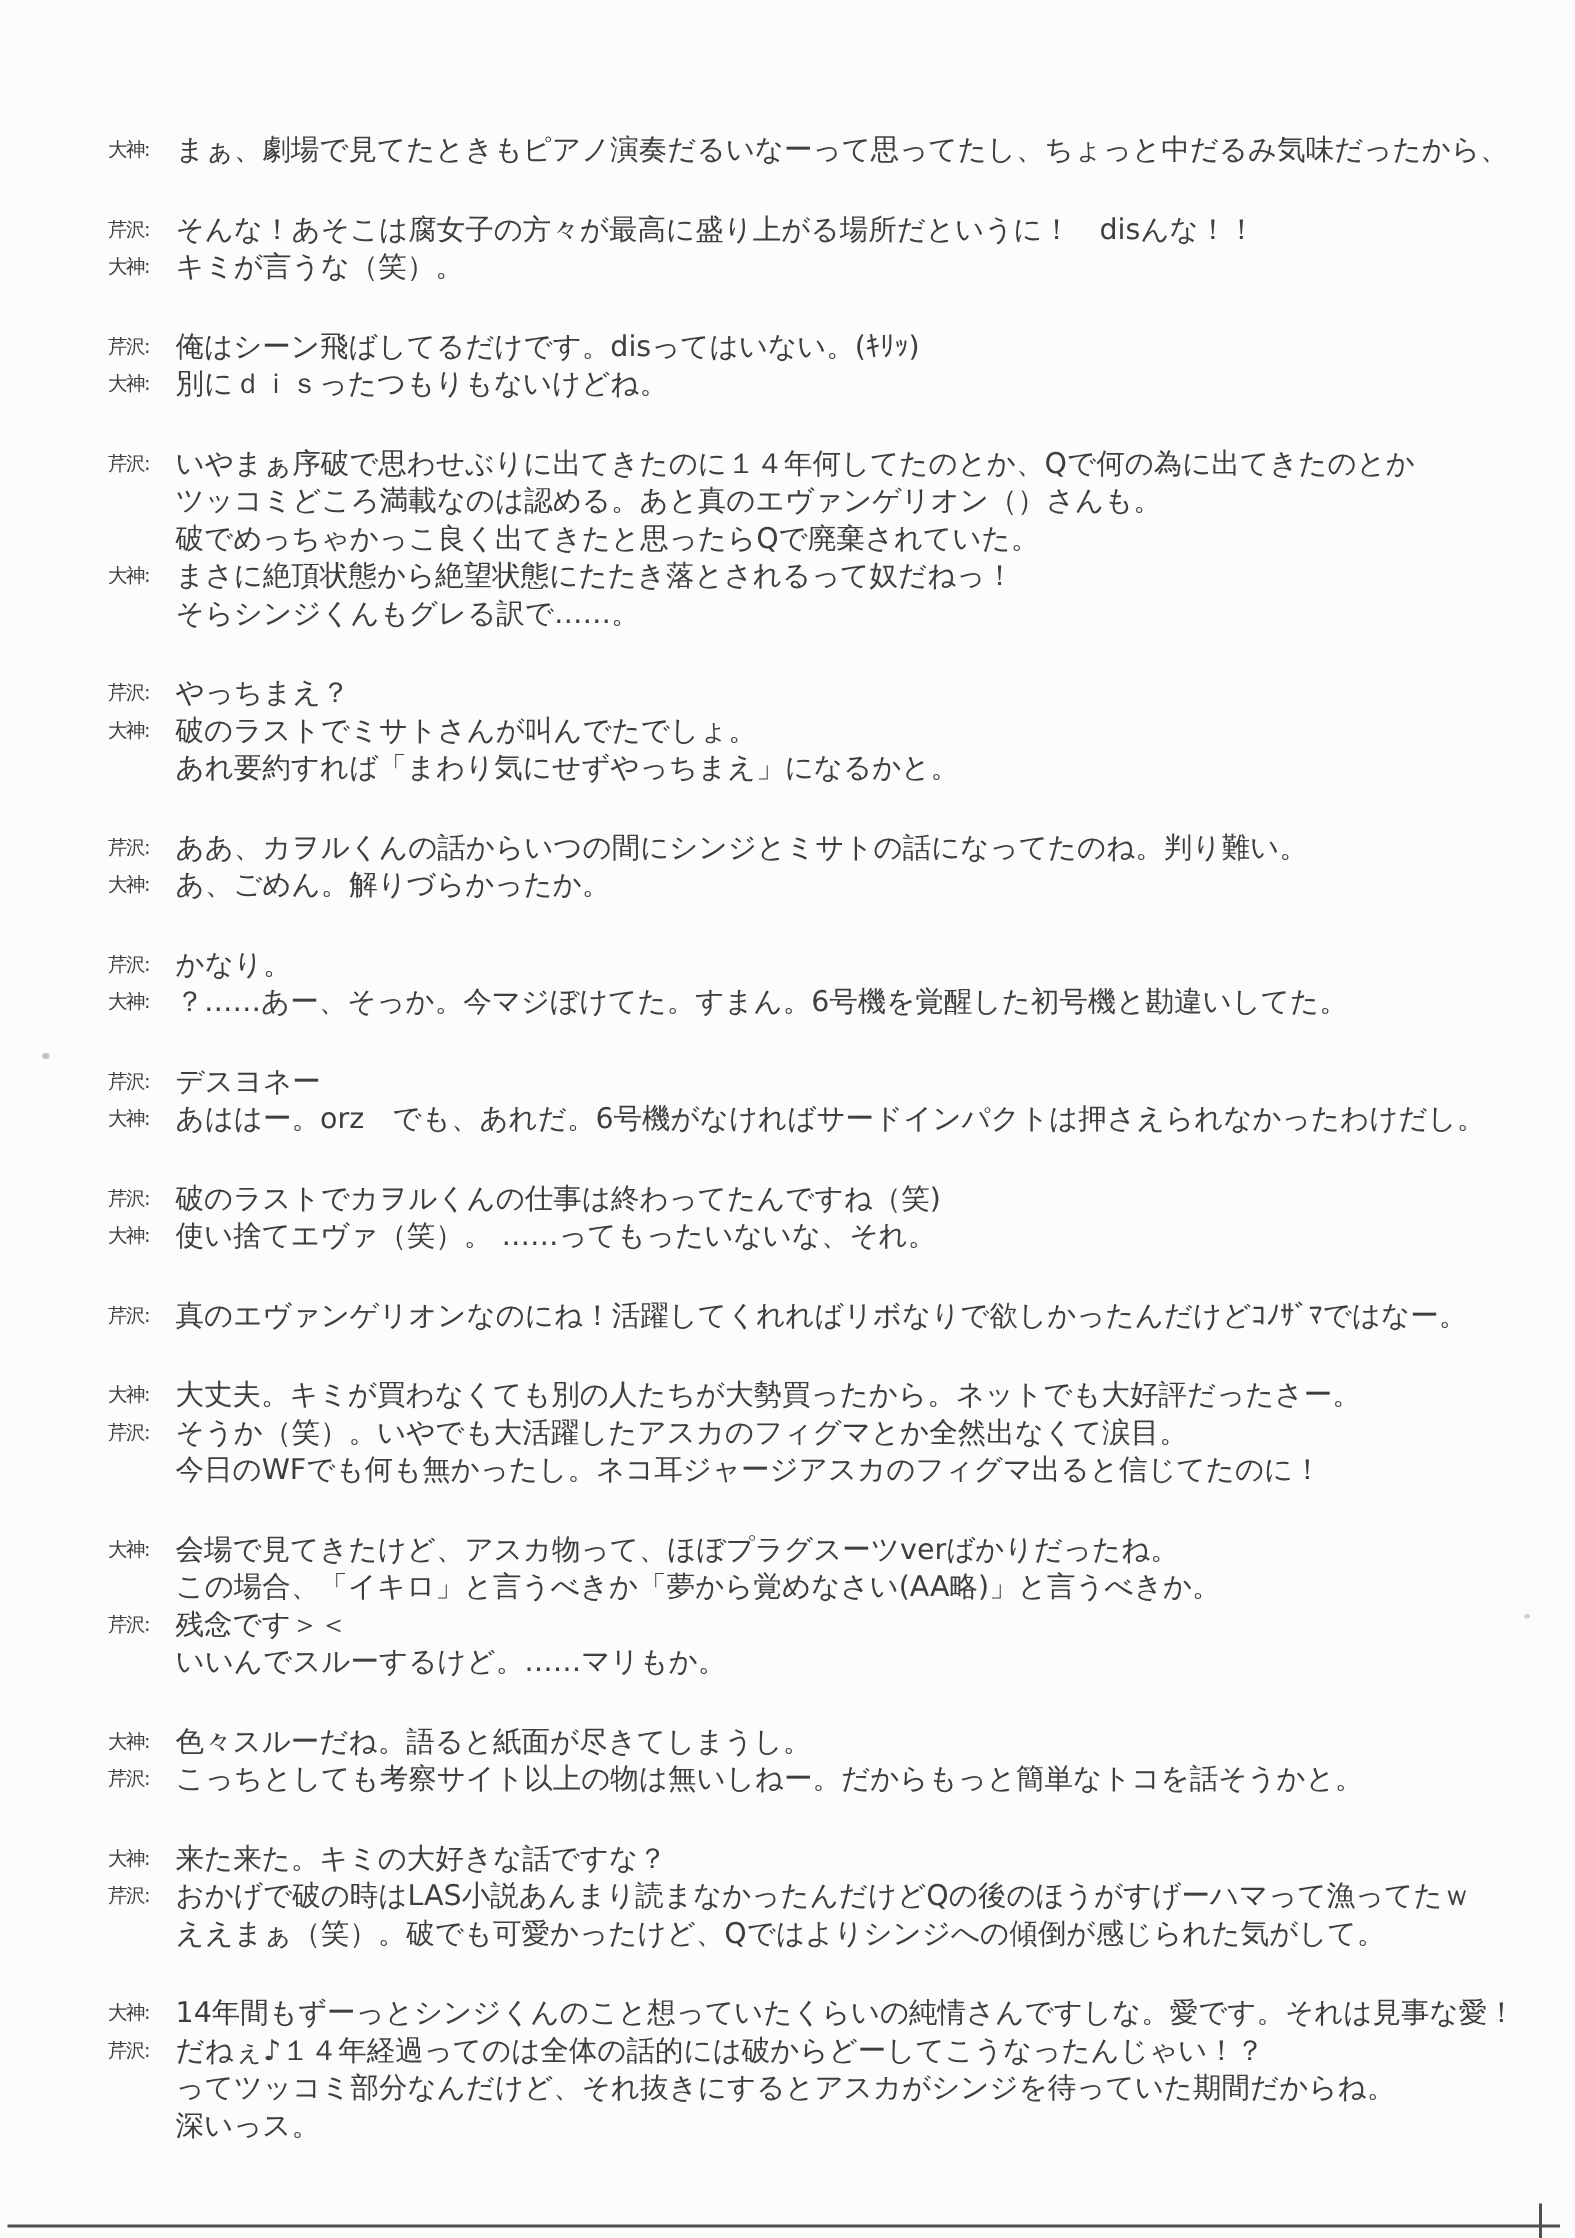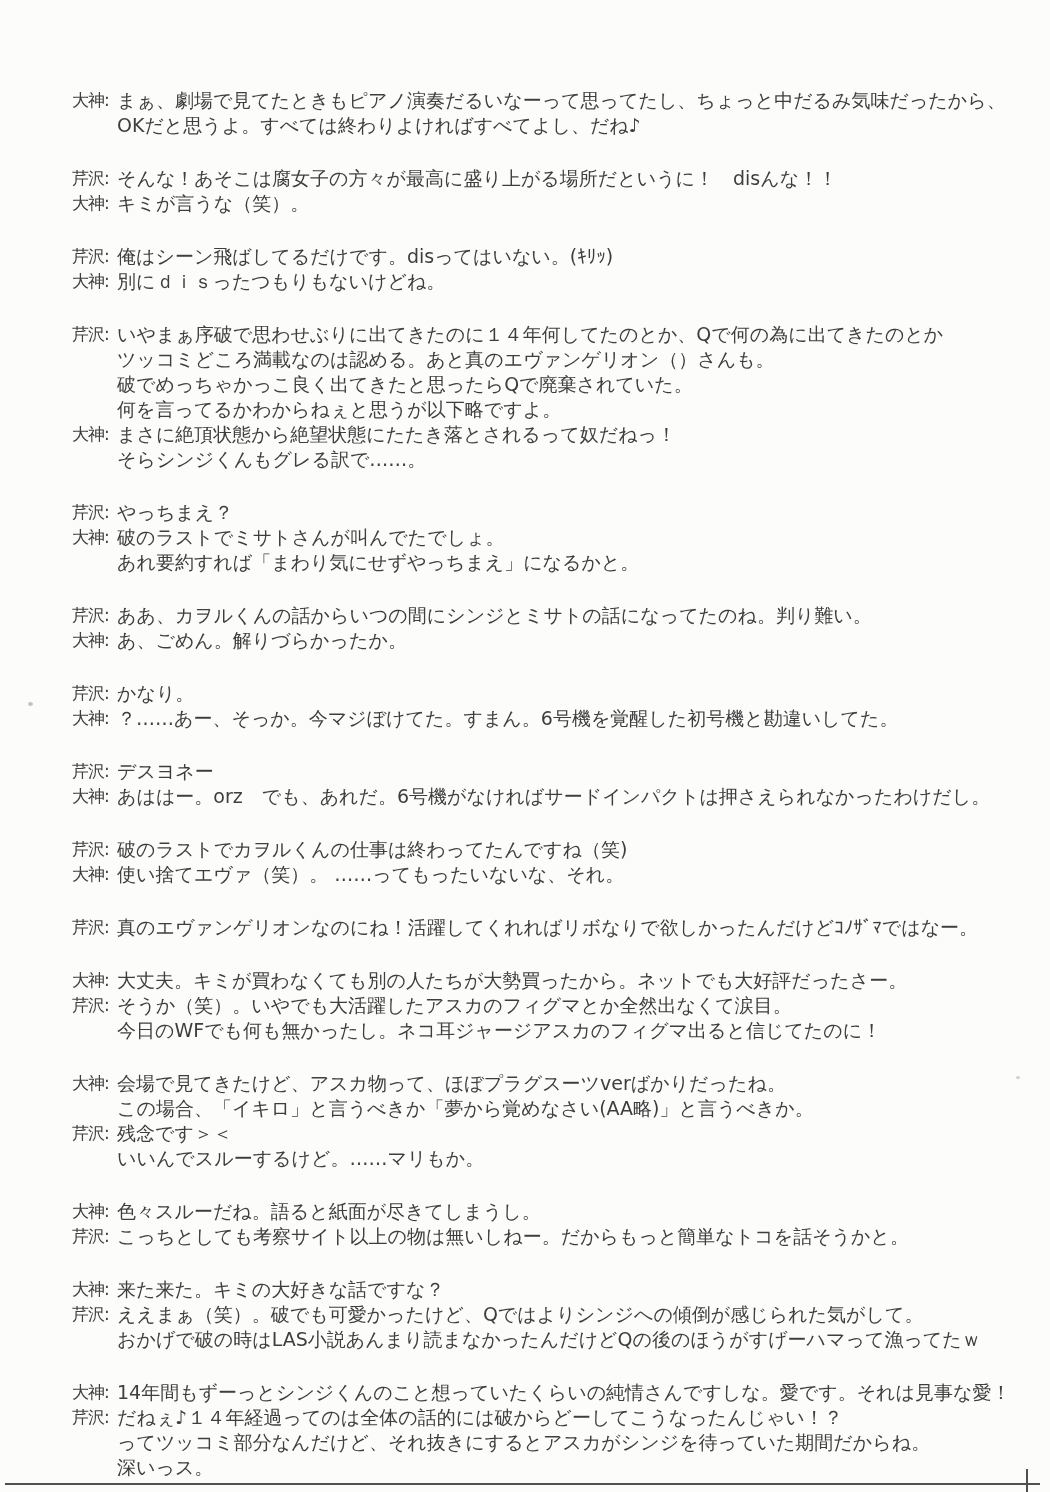--- a/index.html
+++ b/index.html
@@ -30,21 +30,21 @@
     margin-top: 28px;
   }
   .entry {
     position: relative;
     padding-left: 45px;
   }
   .speaker {
     position: absolute;
     left: 0;
     top: 0;
-    font-size: 17px;
+    font-size: 13px;
     line-height: 25px;
     white-space: nowrap;
     letter-spacing: -1px;
   }
   .line {
     font-size: 19px;
     line-height: 25px;
     letter-spacing: 0px;
   }
   
@@ -85,21 +85,20 @@
 </style>
 </head>
 <body>
 
 <div class="page">
   <div class="content" id="transcript">
       <div class="block">
         <div class="entry">
           <span class="speaker">大神:</span>
           <div class="line">まぁ、劇場で見てたときもピアノ演奏だるいなーって思ってたし、ちょっと中だるみ気味だったから、</div>
-          <div class="line">OKだと思うよ。すべては終わりよければすべてよし、だね♪</div>
         </div>
       </div>
       <div class="block">
         <div class="entry">
           <span class="speaker">芹沢:</span>
           <div class="line">そんな！あそこは腐女子の方々が最高に盛り上がる場所だというに！　disんな！！</div>
         </div>
         <div class="entry">
           <span class="speaker">大神:</span>
           <div class="line">キミが言うな（笑）。</div>
@@ -114,21 +113,20 @@
           <span class="speaker">大神:</span>
           <div class="line">別にｄｉｓったつもりもないけどね。</div>
         </div>
       </div>
       <div class="block">
         <div class="entry">
           <span class="speaker">芹沢:</span>
           <div class="line">いやまぁ序破で思わせぶりに出てきたのに１４年何してたのとか、Qで何の為に出てきたのとか</div>
           <div class="line">ツッコミどころ満載なのは認める。あと真のエヴァンゲリオン（）さんも。</div>
           <div class="line">破でめっちゃかっこ良く出てきたと思ったらQで廃棄されていた。</div>
-          <div class="line">何を言ってるかわからねぇと思うが以下略ですよ。</div>
         </div>
         <div class="entry">
           <span class="speaker">大神:</span>
           <div class="line">まさに絶頂状態から絶望状態にたたき落とされるって奴だねっ！</div>
           <div class="line">そらシンジくんもグレる訳で……。</div>
         </div>
       </div>
       <div class="block">
         <div class="entry">
           <span class="speaker">芹沢:</span>
@@ -219,22 +217,22 @@
           <div class="line">こっちとしても考察サイト以上の物は無いしねー。だからもっと簡単なトコを話そうかと。</div>
         </div>
       </div>
       <div class="block">
         <div class="entry">
           <span class="speaker">大神:</span>
           <div class="line">来た来た。キミの大好きな話ですな？</div>
         </div>
         <div class="entry">
           <span class="speaker">芹沢:</span>
+          <div class="line">おかげで破の時はLAS小説あんまり読まなかったんだけどQの後のほうがすげーハマって漁ってたｗ</div>
           <div class="line">ええまぁ（笑）。破でも可愛かったけど、Qではよりシンジへの傾倒が感じられた気がして。</div>
-          <div class="line">おかげで破の時はLAS小説あんまり読まなかったんだけどQの後のほうがすげーハマって漁ってたｗ</div>
         </div>
       </div>
       <div class="block">
         <div class="entry">
           <span class="speaker">大神:</span>
           <div class="line">14年間もずーっとシンジくんのこと想っていたくらいの純情さんですしな。愛です。それは見事な愛！</div>
         </div>
         <div class="entry">
           <span class="speaker">芹沢:</span>
           <div class="line">だねぇ♪１４年経過ってのは全体の話的には破からどーしてこうなったんじゃい！？</div>

